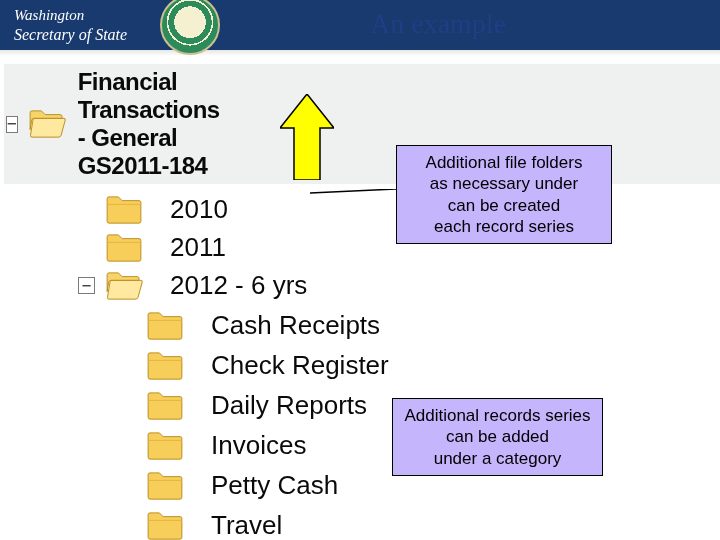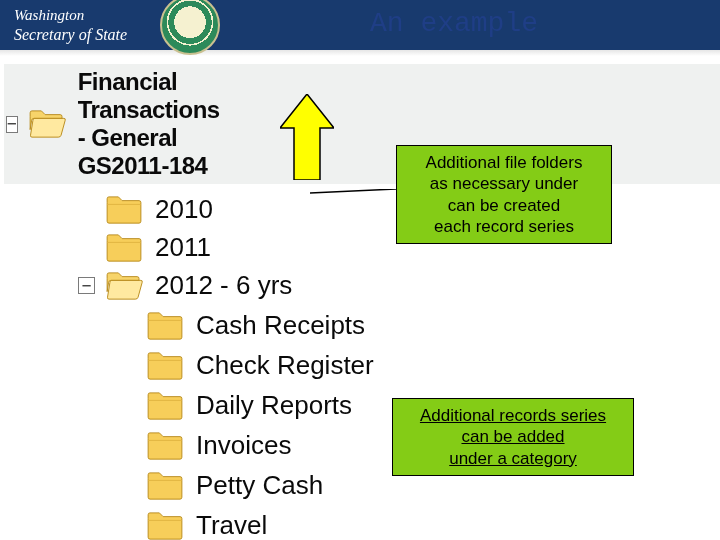--- a/index.html
+++ b/index.html
@@ -36,21 +36,21 @@
     font-style: italic;
     font-family: Georgia, serif;
     margin-left: 14px;
     line-height: 1;
   }
   .brand .line1 { font-size: 15px; display:block; margin-bottom:4px;}
   .brand .line2 { font-size: 16px; display:block;}
   .title {
     color: #1f3e86;
     font-size: 28px;
-    font-family: Liberation Mono, monospace;
+    font-family: Liberation Serif, serif;
     position: absolute;
     left: 370px;
     top: 8px;
   }
   .subbar {
     width: 100%;
     height: 6px;
     background: linear-gradient(#e6e6e6,#fff);
   }
 
@@ -87,48 +87,48 @@
     margin-right: 12px;
     flex-shrink: 0;
   }
   .folder-open svg, .folder-closed svg { width:100%; height:100%; display:block; }
 
   .lvl0 { margin-left: 0; }
   .lvl0 .label { font-weight: bold; font-size: 24px; letter-spacing: -0.5px;}
   .row-highlight { background: #eff1f0; padding: 4px 600px 4px 2px; margin-left:-2px;}
 
   .lvl1-group { margin-left: 72px; margin-top: 10px; }
-  .lvl1-group .row .label { font-size: 26px; }
+  .lvl1-group .row .label { font-size: 26px; margin-left: 15px; }
   .lvl1-group .row { margin: 7px 0; }
 
   .lvl2-group { margin-left: 68px; margin-top: 8px; }
   .lvl2-group .row .label { font-size: 26px; }
   .lvl2-group .row { margin: 9px 0; }
 
   .arrow-up {
     position: absolute;
     left: 280px;
     top: 94px;
     width: 54px;
     height: 86px;
   }
   .arrow-up svg { width:100%; height:100%; display:block; }
 
   .callout {
     position: absolute;
     border: 1.5px solid #000;
-    background: #84cc16;
+    background: #c4b5fd;
     font-family: Arial, sans-serif;
     font-size: 17px;
     text-align: center;
     padding: 6px 10px;
     line-height: 1.25;
   }
   .callout1 { left: 396px; top: 145px; width: 216px; }
-  .callout2 { left: 392px; top: 398px; width: 242px; text-decoration: underline; }
+  .callout2 { left: 392px; top: 398px; width: 211px; }
 
   .connector1 {
     position: absolute;
     left: 310px; top: 192px;
     width: 86px; height: 2px;
   }
   .connector1 svg { position:absolute; left:0; top:-3px; width:100%; height:8px;}
 </style>
 </head>
 <body>

